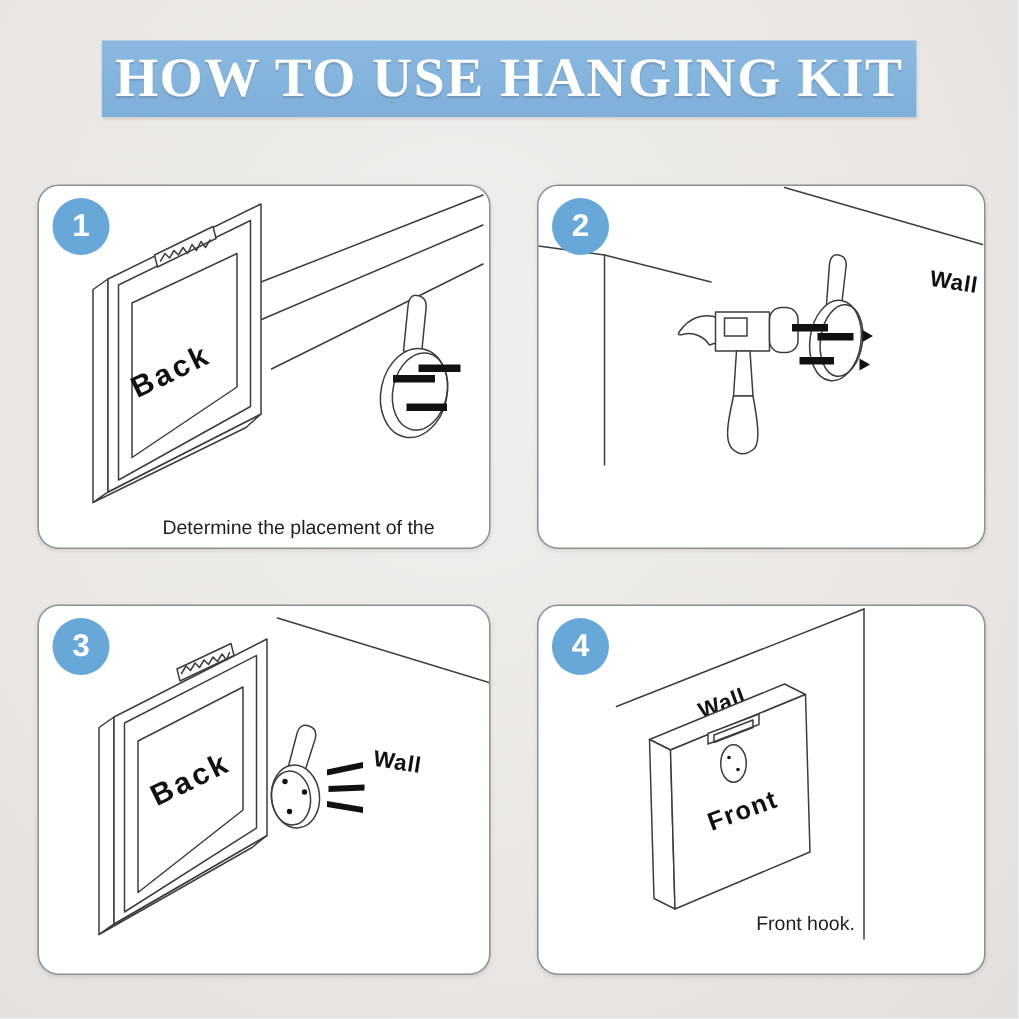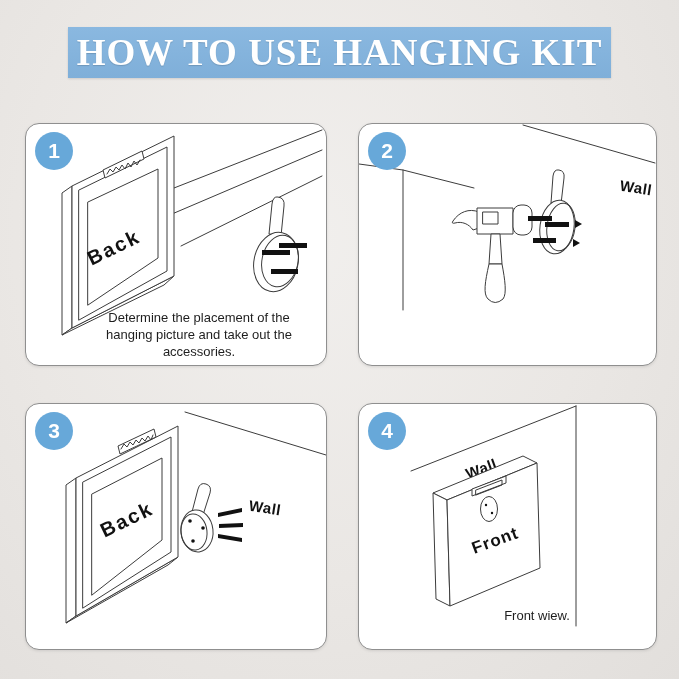--- a/index.html
+++ b/index.html
@@ -101,21 +101,20 @@
         <path class="wf" d="M243,110 L246,80 Q247,72 252,73 Q259,74 258,82 L255,112 Z"></path>
         <ellipse class="wf" cx="250" cy="138" rx="22" ry="30" transform="rotate(12 250 138)"></ellipse>
         <ellipse class="ln" cx="254" cy="137" rx="18" ry="26" transform="rotate(12 254 137)"></ellipse>
         <rect class="blk" x="253" y="119" width="28" height="5"></rect>
         <rect class="blk" x="236" y="126" width="28" height="5"></rect>
         <rect class="blk" x="245" y="145" width="27" height="5"></rect>
       </g>
     </svg>
     <div class="caption cap1">
       <div>Determine the placement of the</div>
-      <div>hanging picture and take out the accessories.</div>
     </div>
   </section>
 
   <section class="panel p2">
     <div class="step-circle">2</div>
     <svg width="297" height="241" viewBox="0 0 297 241">
 
       <g>
         <polyline class="ln" points="0,40 44,46 115,64"></polyline>
         <line class="ln" x1="44" y1="46" x2="44" y2="186"></line>
@@ -199,17 +198,17 @@
         </g>
         <g>
           <ellipse class="wf" cx="130" cy="105" rx="8.5" ry="12.5"></ellipse>
           <circle class="blk" cx="127" cy="101" r="1.2"></circle>
           <circle class="blk" cx="133" cy="109" r="1.2"></circle>
         </g>
         <text class="lbl-front" x="136" y="142" text-anchor="middle" transform="rotate(-20 136 136)">Front</text>
       </g>
     </svg>
     <div class="caption cap4">
-      <div>Front wiew.</div>
+      <div>Front hook.</div>
     </div>
   </section>
 
 </div>
 
 </body></html>

